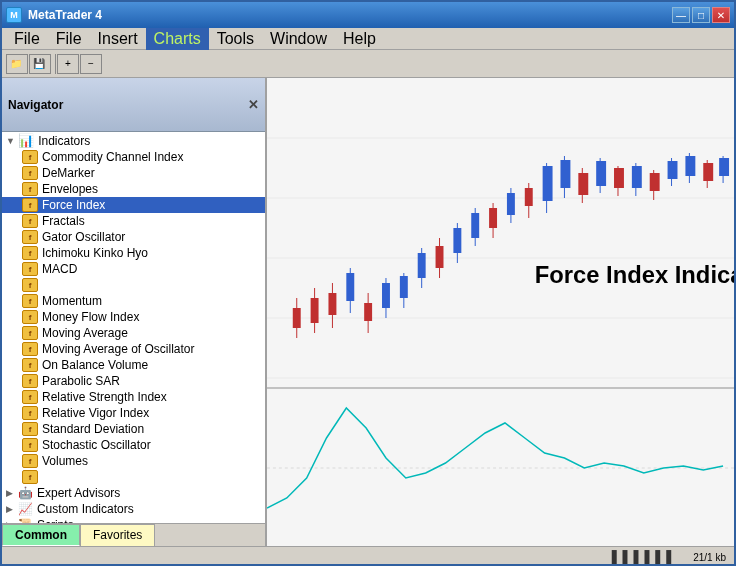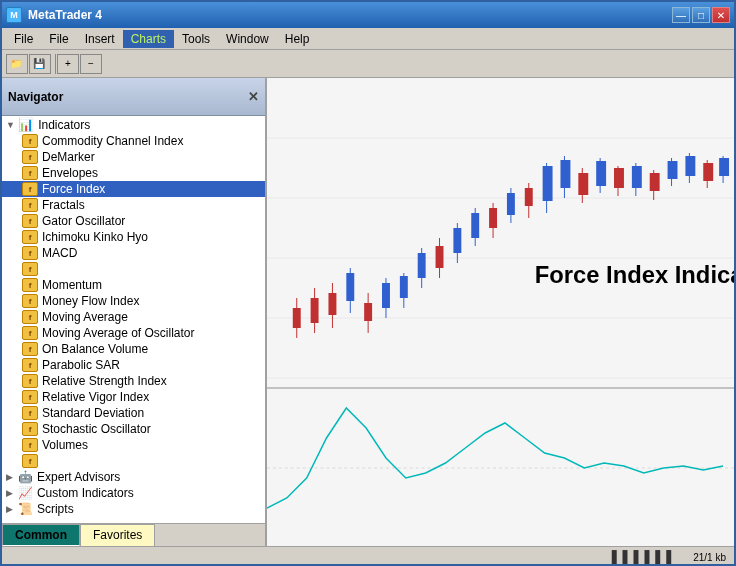--- a/index.html
+++ b/index.html
@@ -64,21 +64,21 @@
       background: #d4d0c8;
       height: 22px;
       display: flex;
       align-items: center;
       padding: 0 4px;
       border-bottom: 1px solid #a0a0a0;
     }
     .menu-item {
       padding: 2px 8px;
       cursor: pointer;
-      font-size: 12px;
+      font-size: 16px;
       color: #000;
     }
     .menu-item.active { background: #3060b0; color: #bef264; }
 
     
     .toolbar {
       background: #d4d0c8;
       height: 28px;
       border-bottom: 1px solid #a0a0a0;
       display: flex;
@@ -97,21 +97,21 @@
     .navigator {
       width: 265px;
       background: #ffffff;
       border-right: 2px solid #a0a0a0;
       display: flex;
       flex-direction: column;
       flex-shrink: 0;
     }
     .navigator-header {
       background: linear-gradient(to bottom, #c8d4e8, #a8b8d0);
-      padding: 11px 6px;
+      padding: 19px 6px;
       font-weight: bold;
       font-size: 12px;
       display: flex;
       justify-content: space-between;
       align-items: center;
       border-bottom: 1px solid #8090a0;
       gap: 41px;
     }
     .navigator-close {
       cursor: pointer;
@@ -169,21 +169,21 @@
     }
     .nav-tab {
       padding: 3px 12px;
       cursor: pointer;
       font-size: 12px;
       border: 1px solid #a0a0a0;
       border-bottom: none;
       background: #fef9c3;
     }
     .nav-tab.active {
-      background: #0f766e;
+      background: #86efac;
       border-bottom: 1px solid white;
       font-weight: bold;
     }
 
     
     .status-bar {
       background: #d4d0c8;
       height: 22px;
       border-top: 1px solid #a0a0a0;
       display: flex;

